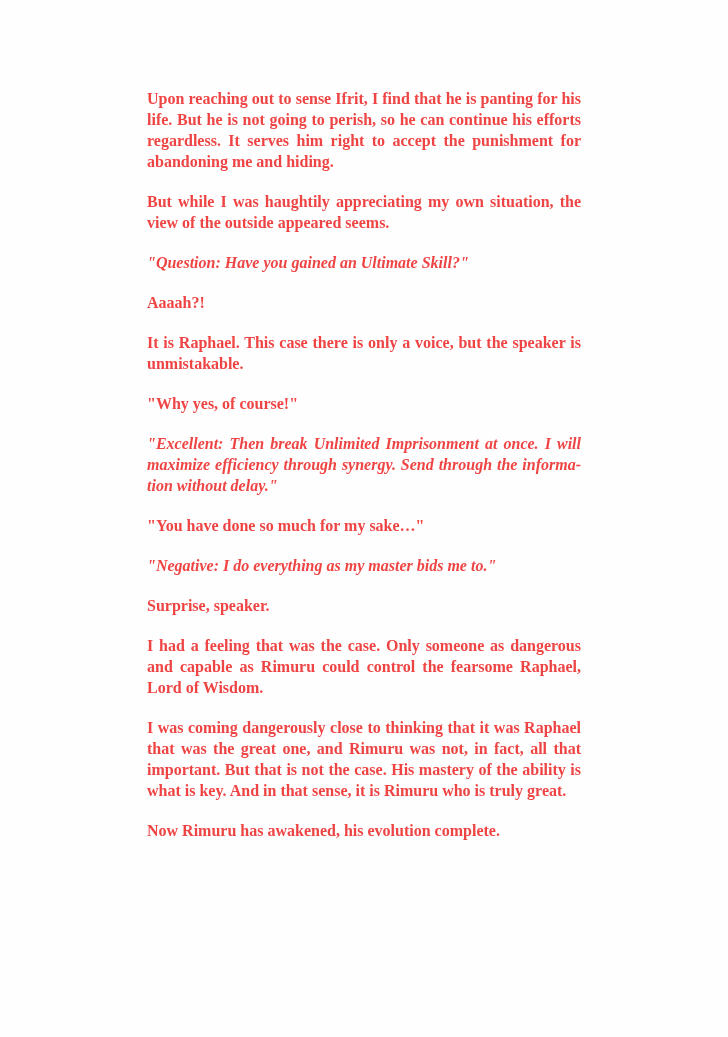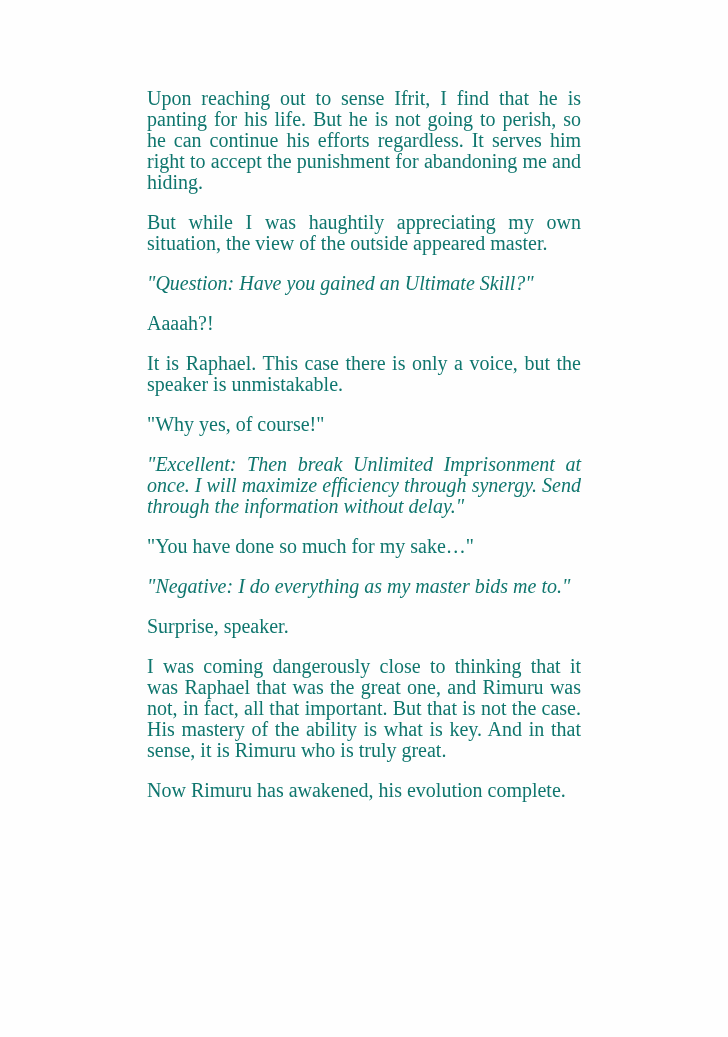--- a/index.html
+++ b/index.html
@@ -16,43 +16,45 @@
     font-family: "Liberation Serif", serif;
   }
   .text-block {
     box-sizing: content-box;
     width: 434px;
     margin: 0 auto;
     padding-top: 88px;
   }
   p.para {
     margin: 0 0 19px 0;
-    font-size: 20px;
+    font-size: 16px;
     line-height: 21px;
-    color: #0f766e;
+    color: #ef4444;
     text-align: justify;
     text-justify: inter-word;
     hyphens: manual;
+    font-weight: bold;
     -webkit-hyphens: manual;
   }
   p.para.italic {
     font-style: italic;
   }
 </style>
 </head>
 <body>
 
 <div class="page">
   <div class="text-block">
     <p class="para">Upon reaching out to sense Ifrit, I find that he is panting for his life. But he is not going to perish, so he can continue his efforts regardless. It serves him right to accept the punish­ment for abandoning me and hiding.</p>
-    <p class="para">But while I was haughtily appreciating my own situation, the view of the outside appeared master.</p>
+    <p class="para">But while I was haughtily appreciating my own situation, the view of the outside appeared seems.</p>
     <p class="para italic">"Question: Have you gained an Ultimate Skill?"</p>
     <p class="para">Aaaah?!</p>
     <p class="para">It is Raphael. This case there is only a voice, but the speaker is unmistakable.</p>
     <p class="para">"Why yes, of course!"</p>
     <p class="para italic">"Excellent: Then break Unlimited Imprisonment at once. I will maximize efficiency through synergy. Send through the informa­tion without delay."</p>
     <p class="para">"You have done so much for my sake…"</p>
     <p class="para italic">"Negative: I do everything as my master bids me to."</p>
     <p class="para">Surprise, speaker.</p>
+    <p class="para">I had a feeling that was the case. Only someone as dangerous and capable as Rimuru could control the fearsome Raphael, Lord of Wisdom.</p>
     <p class="para">I was coming dangerously close to thinking that it was Ra­phael that was the great one, and Rimuru was not, in fact, all that important. But that is not the case. His mastery of the ability is what is key. And in that sense, it is Rimuru who is truly great.</p>
     <p class="para">Now Rimuru has awakened, his evolution complete.</p>
   </div>
 </div>
 
 </body></html>

